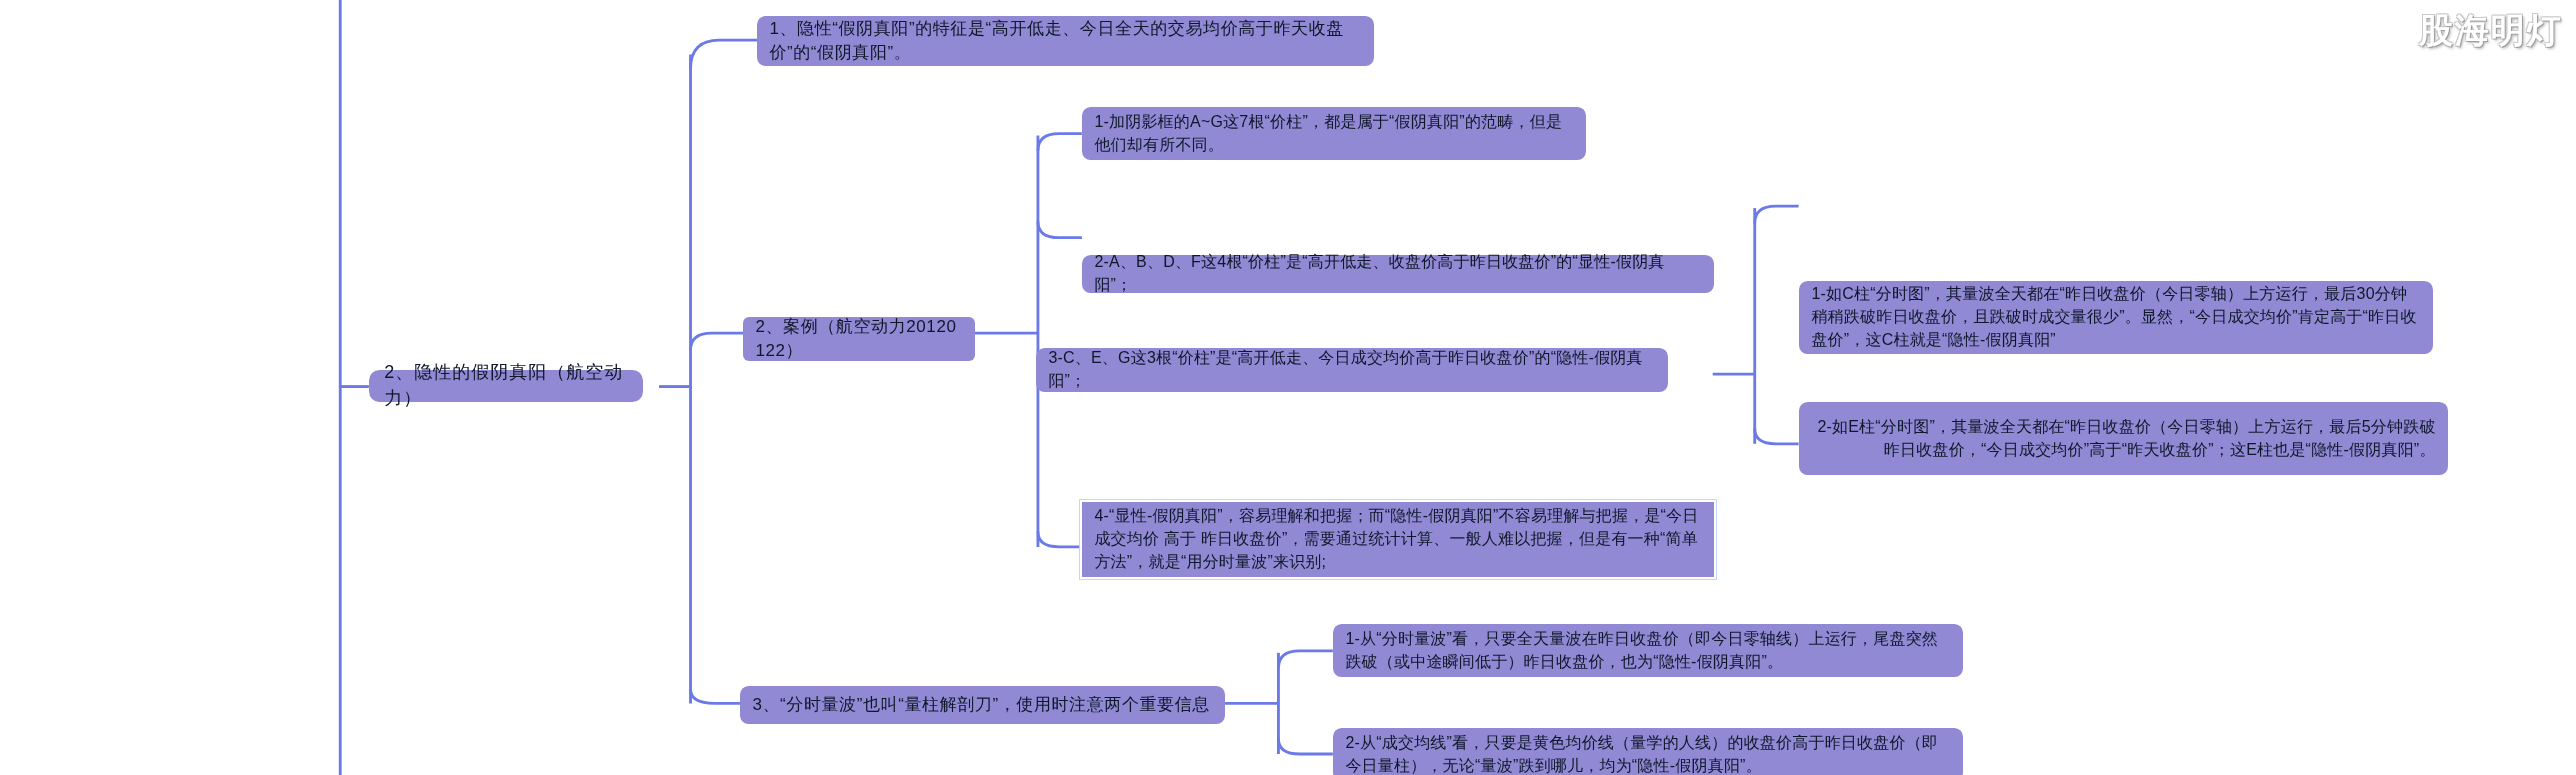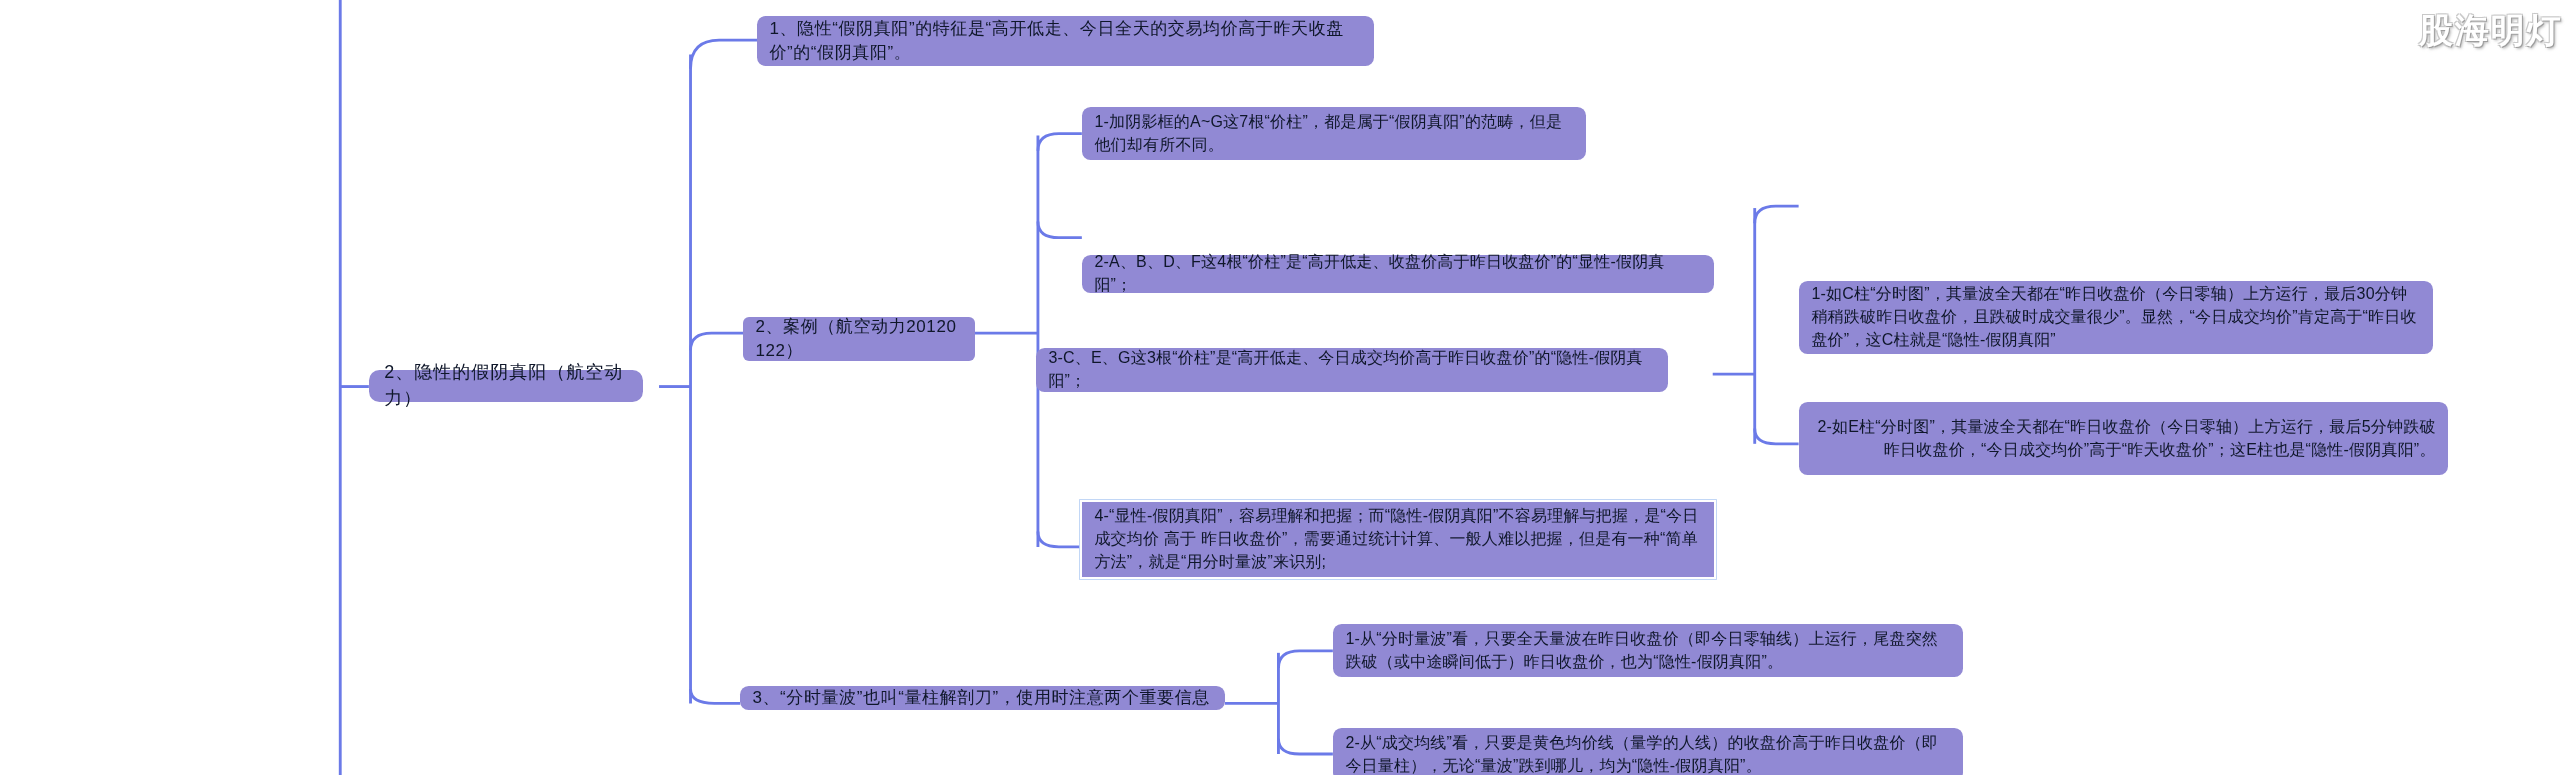--- a/index.html
+++ b/index.html
@@ -97,21 +97,21 @@
     <path d="M 1339,700 Q 1339,682 1361,682 L 1396,682"></path>
     <path d="M 1339,774 Q 1339,790 1361,790 L 1396,790"></path>
   </svg>
 
   <div class="node root" style="left:369px;top:370px;width:274px;height:32px;">2、隐性的假阴真阳（航空动力）</div>
 
   <div class="node lvl2" style="left:757px;top:16px;width:617px;height:50px;">1、隐性“假阴真阳”的特征是“高开低走、今日全天的交易均价高于昨天收盘价”的“假阴真阳”。</div>
 
   <div class="node lvl2" style="left:743px;top:317px;width:232px;height:44px;border-radius:6px;">2、案例（航空动力20120122）</div>
 
-  <div class="node lvl2" style="left:740px;top:686px;width:485px;height:24px;">3、“分时量波”也叫“量柱解剖刀”，使用时注意两个重要信息</div>
+  <div class="node lvl2" style="left:740px;top:686px;width:485px;height:38px;">3、“分时量波”也叫“量柱解剖刀”，使用时注意两个重要信息</div>
 
   <div class="node" style="left:1082px;top:107px;width:504px;height:53px;">1-加阴影框的A~G这7根“价柱”，都是属于“假阴真阳”的范畴，但是他们却有所不同。</div>
 
   <div class="node" style="left:1082px;top:211px;width:632px;height:38px;margin-top:44px;">2-A、B、D、F这4根“价柱”是“高开低走、收盘价高于昨日收盘价”的“显性-假阴真阳”；</div>
 
   <div class="node" style="left:1036px;top:348px;width:632px;height:44px;">3-C、E、G这3根“价柱”是“高开低走、今日成交均价高于昨日收盘价”的“隐性-假阴真阳”；</div>
 
   <div class="node selected" style="left:1082px;top:502px;width:632px;height:75px;">4-“显性-假阴真阳”，容易理解和把握；而“隐性-假阴真阳”不容易理解与把握，是“今日成交均价 高于 昨日收盘价”，需要通过统计计算、一般人难以把握，但是有一种“简单方法”，就是“用分时量波”来识别;</div>
 
   <div class="node" style="left:1799px;top:281px;width:634px;height:73px;">1-如C柱“分时图”，其量波全天都在“昨日收盘价（今日零轴）上方运行，最后30分钟稍稍跌破昨日收盘价，且跌破时成交量很少”。显然，“今日成交均价”肯定高于“昨日收盘价”，这C柱就是“隐性-假阴真阳”</div>

